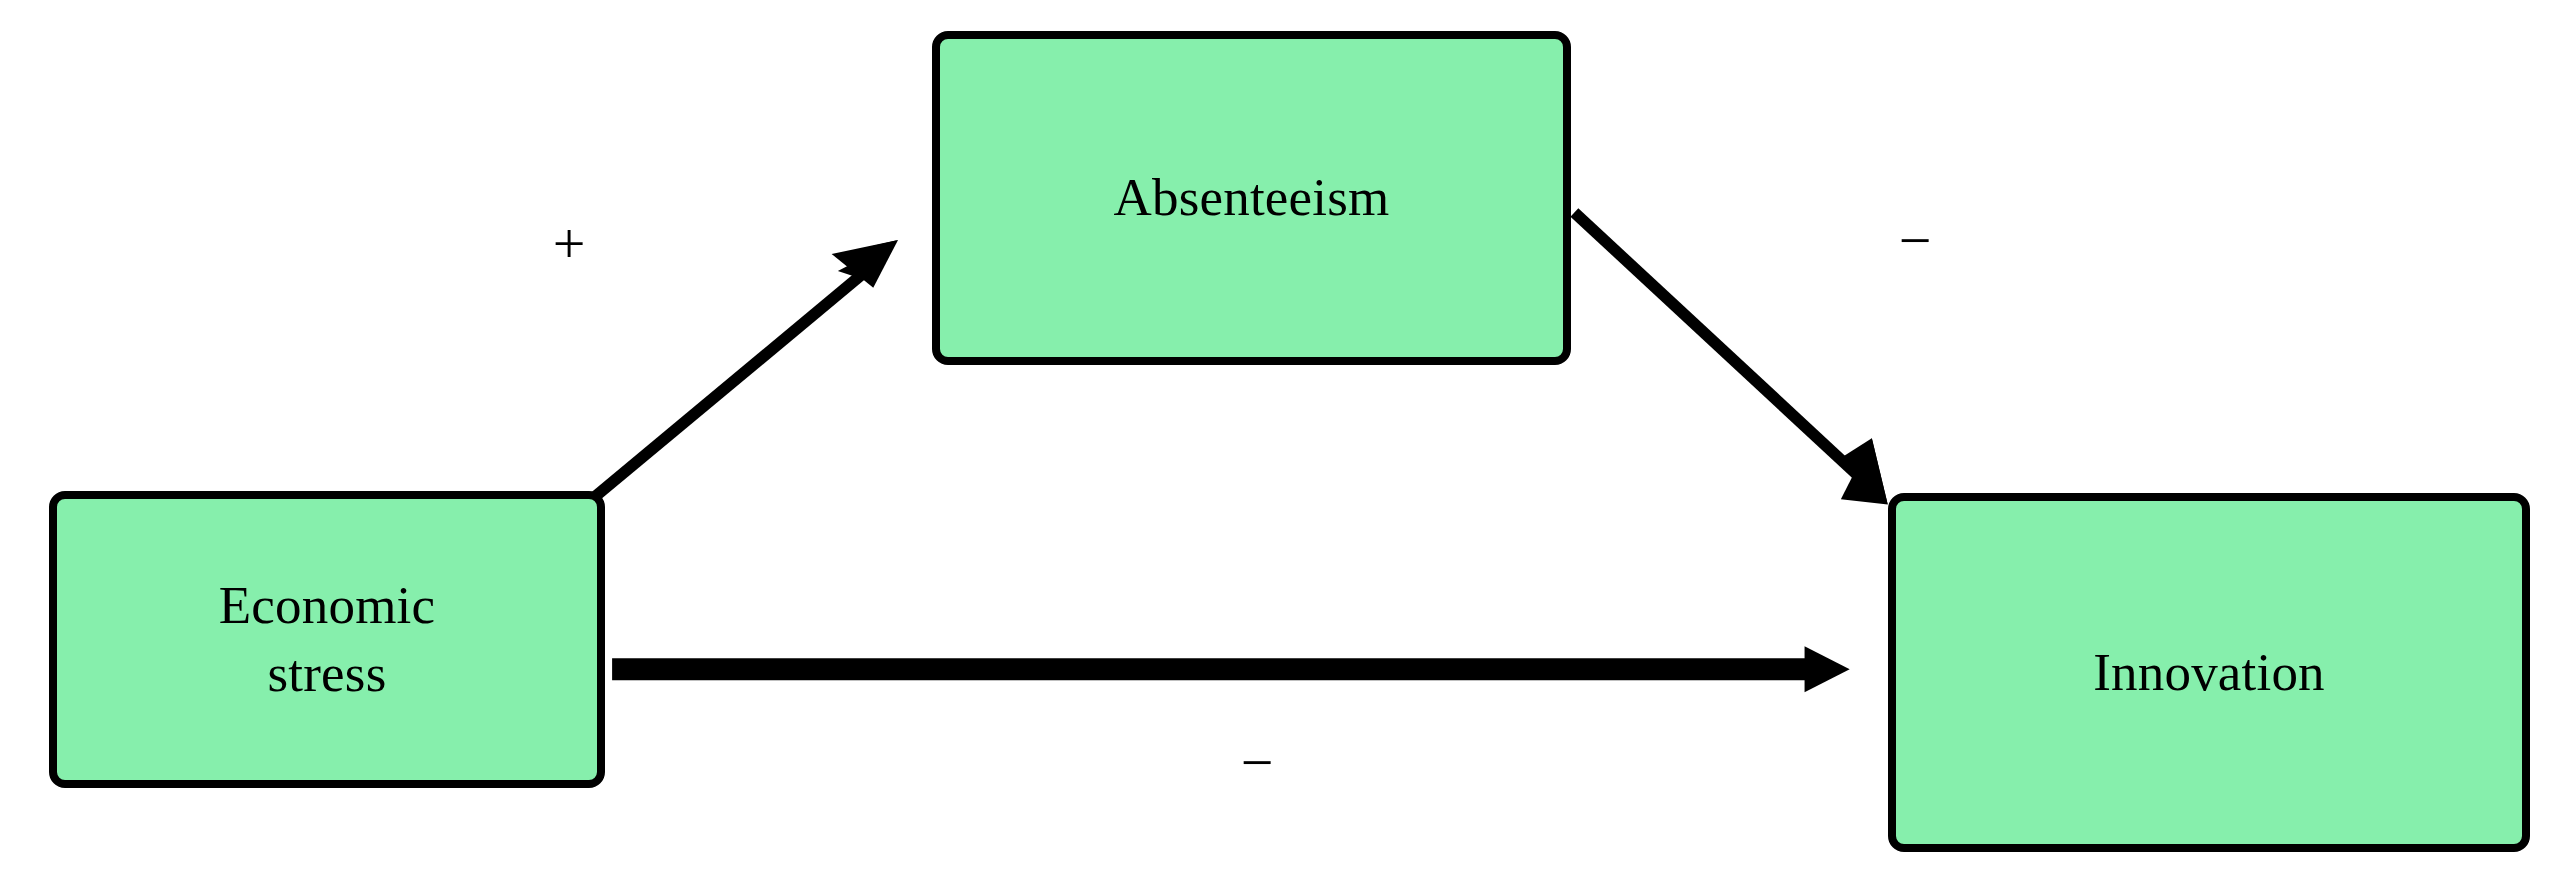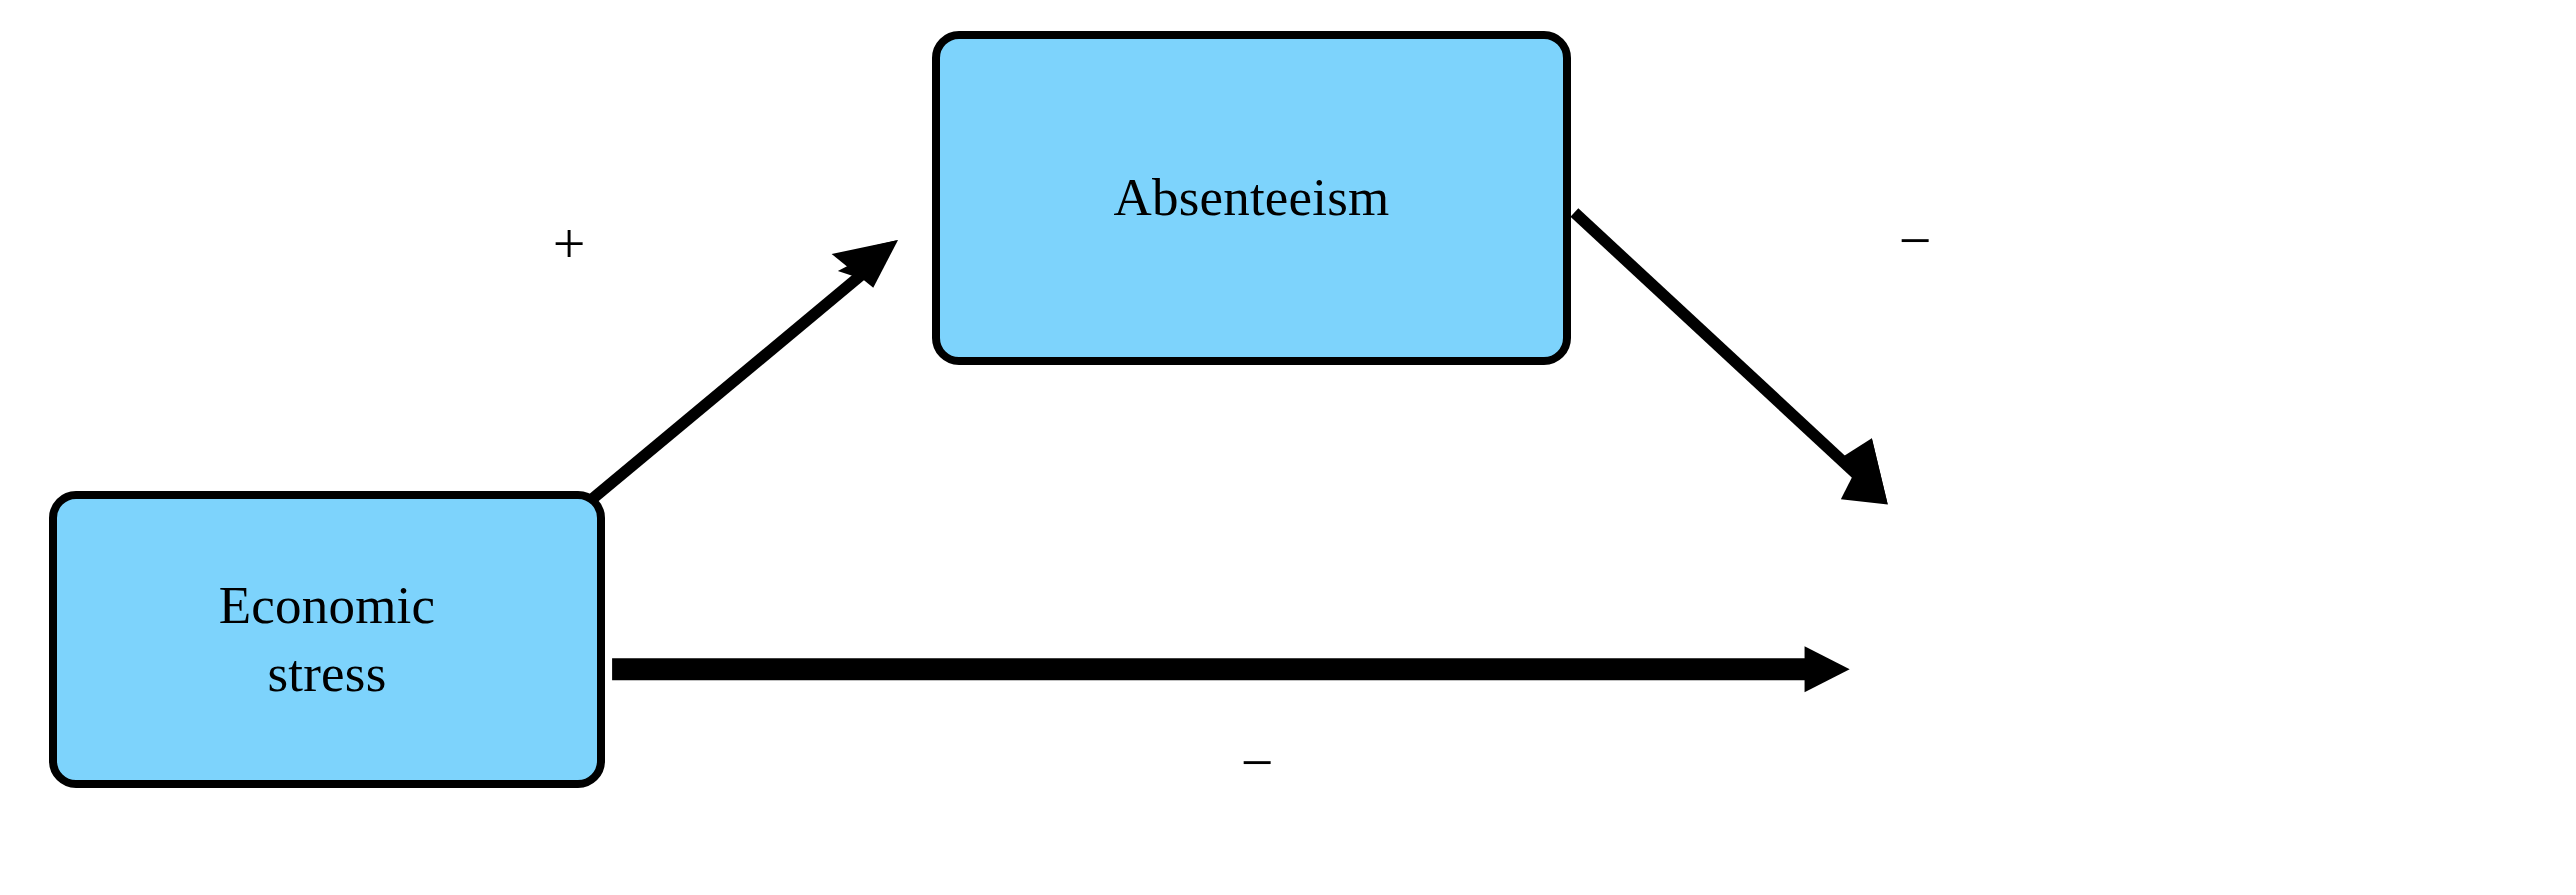--- a/index.html
+++ b/index.html
@@ -19,23 +19,23 @@
   #diagram-svg {
     position: absolute;
     left: 0;
     top: 0;
     width: 2576px;
     height: 895px;
   }
   .node-box {
     position: absolute;
     box-sizing: border-box;
-    background: #7dd3fc;
+    background: #86efac;
     border: 8.9px solid #000000;
-    border-radius: 27px;
+    border-radius: 16px;
     display: flex;
     align-items: center;
     justify-content: center;
     text-align: center;
   }
   .node-label {
     font-family: "Liberation Serif", "DejaVu Serif", serif;
     font-size: 53px;
     line-height: 1.28;
     color: #000000;
@@ -79,20 +79,23 @@
 
   <div class="node-box" style="left:932px; top:31px; width:639px; height:334px;">
     <span class="node-label">Absenteeism</span>
   </div>
 
   <div class="node-box" style="left:49px; top:491px; width:556px; height:297px;">
     <span class="node-label">Economic
 stress</span>
   </div>
 
+  <div class="node-box" style="left:1888px; top:493px; width:642px; height:359px;">
+    <span class="node-label">Innovation</span>
+  </div>
 
   <span class="edge-sign" style="left:569px; top:244px;">+</span>
 
   <span class="edge-sign" style="left:1915px; top:241px;">−</span>
 
   <span class="edge-sign" style="left:1257px; top:763px;">−</span>
 
 </div>
 
 

